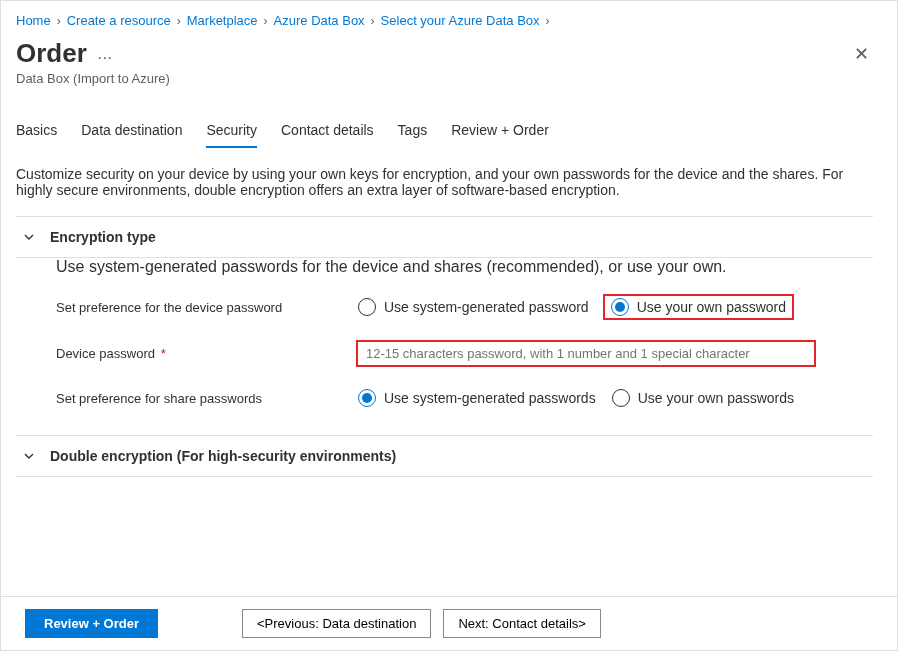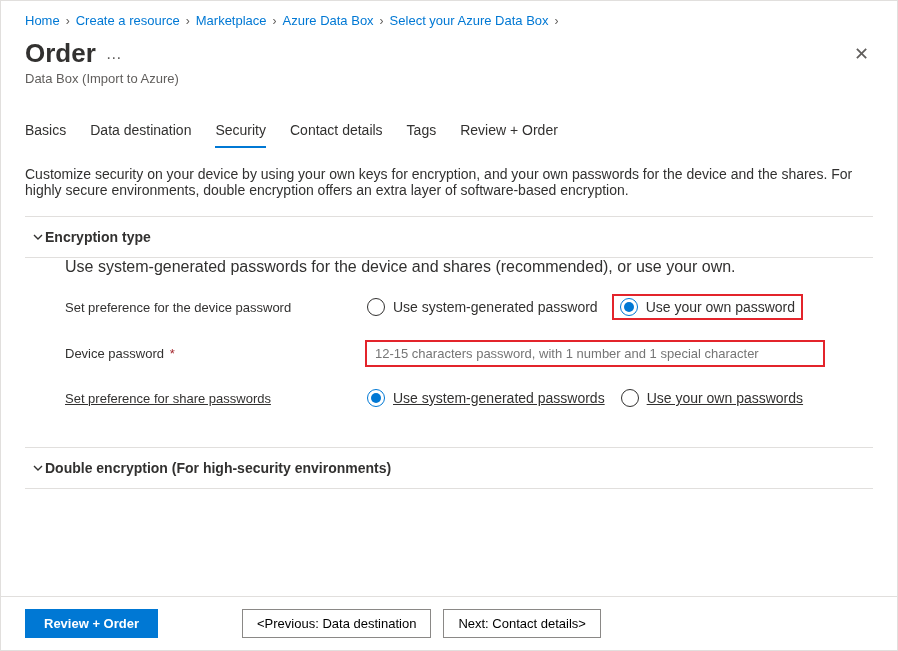--- a/index.html
+++ b/index.html
@@ -7,21 +7,21 @@
       font-family: "Segoe UI", -apple-system, sans-serif;
       font-size: 13px;
       color: #323130;
       background: #fff;
       width: 898px;
       height: 651px;
       position: relative;
       border: 1px solid #e1dfdd;
     }
     .content-area {
-      padding: 12px 24px 0 24px;
+      padding: 12px 24px 0 15px;
       height: 590px;
       overflow: hidden;
     }
     .breadcrumb {
       display: flex;
       align-items: center;
       gap: 6px;
       font-size: 13px;
       margin-bottom: 10px;
       flex-wrap: wrap;
@@ -50,20 +50,21 @@
     .description {
       font-size: 14px;
       color: #323130;
       line-height: 16px;
       margin-bottom: 18px;
     }
     hr.divider { border: none; border-top: 1px solid #e1dfdd; margin: 0; }
     .section-header {
       display: flex;
       align-items: center;
+      gap: 14px;
       padding: 12px 0;
       font-size: 14px;
       font-weight: 600;
       cursor: pointer;
     }
     .chevron {
       width: 14px;
       height: 14px;
       display: inline-flex;
       align-items: center;
@@ -216,21 +217,21 @@
     </div>
 
     <div class="field-row">
       <div class="field-label">
         <span>Device password</span>
         <span class="required">*</span>
       </div>
       <input type="text" class="password-input highlight" placeholder="12-15 characters password, with 1 number and 1 special character" style="">
     </div>
 
-    <div class="field-row" style="margin-bottom:20px;text-decoration:underline;">
+    <div class="field-row" style="margin-bottom:8px;">
       <div class="field-label">Set preference for share passwords</div>
       <div class="radio-group">
         <label class="radio checked">
           <span class="radio-circle">
               <span class="radio-dot"></span>
             </span>
           <span>Use system-generated passwords</span>
         </label>
         <label class="radio">
           <span class="radio-circle">

